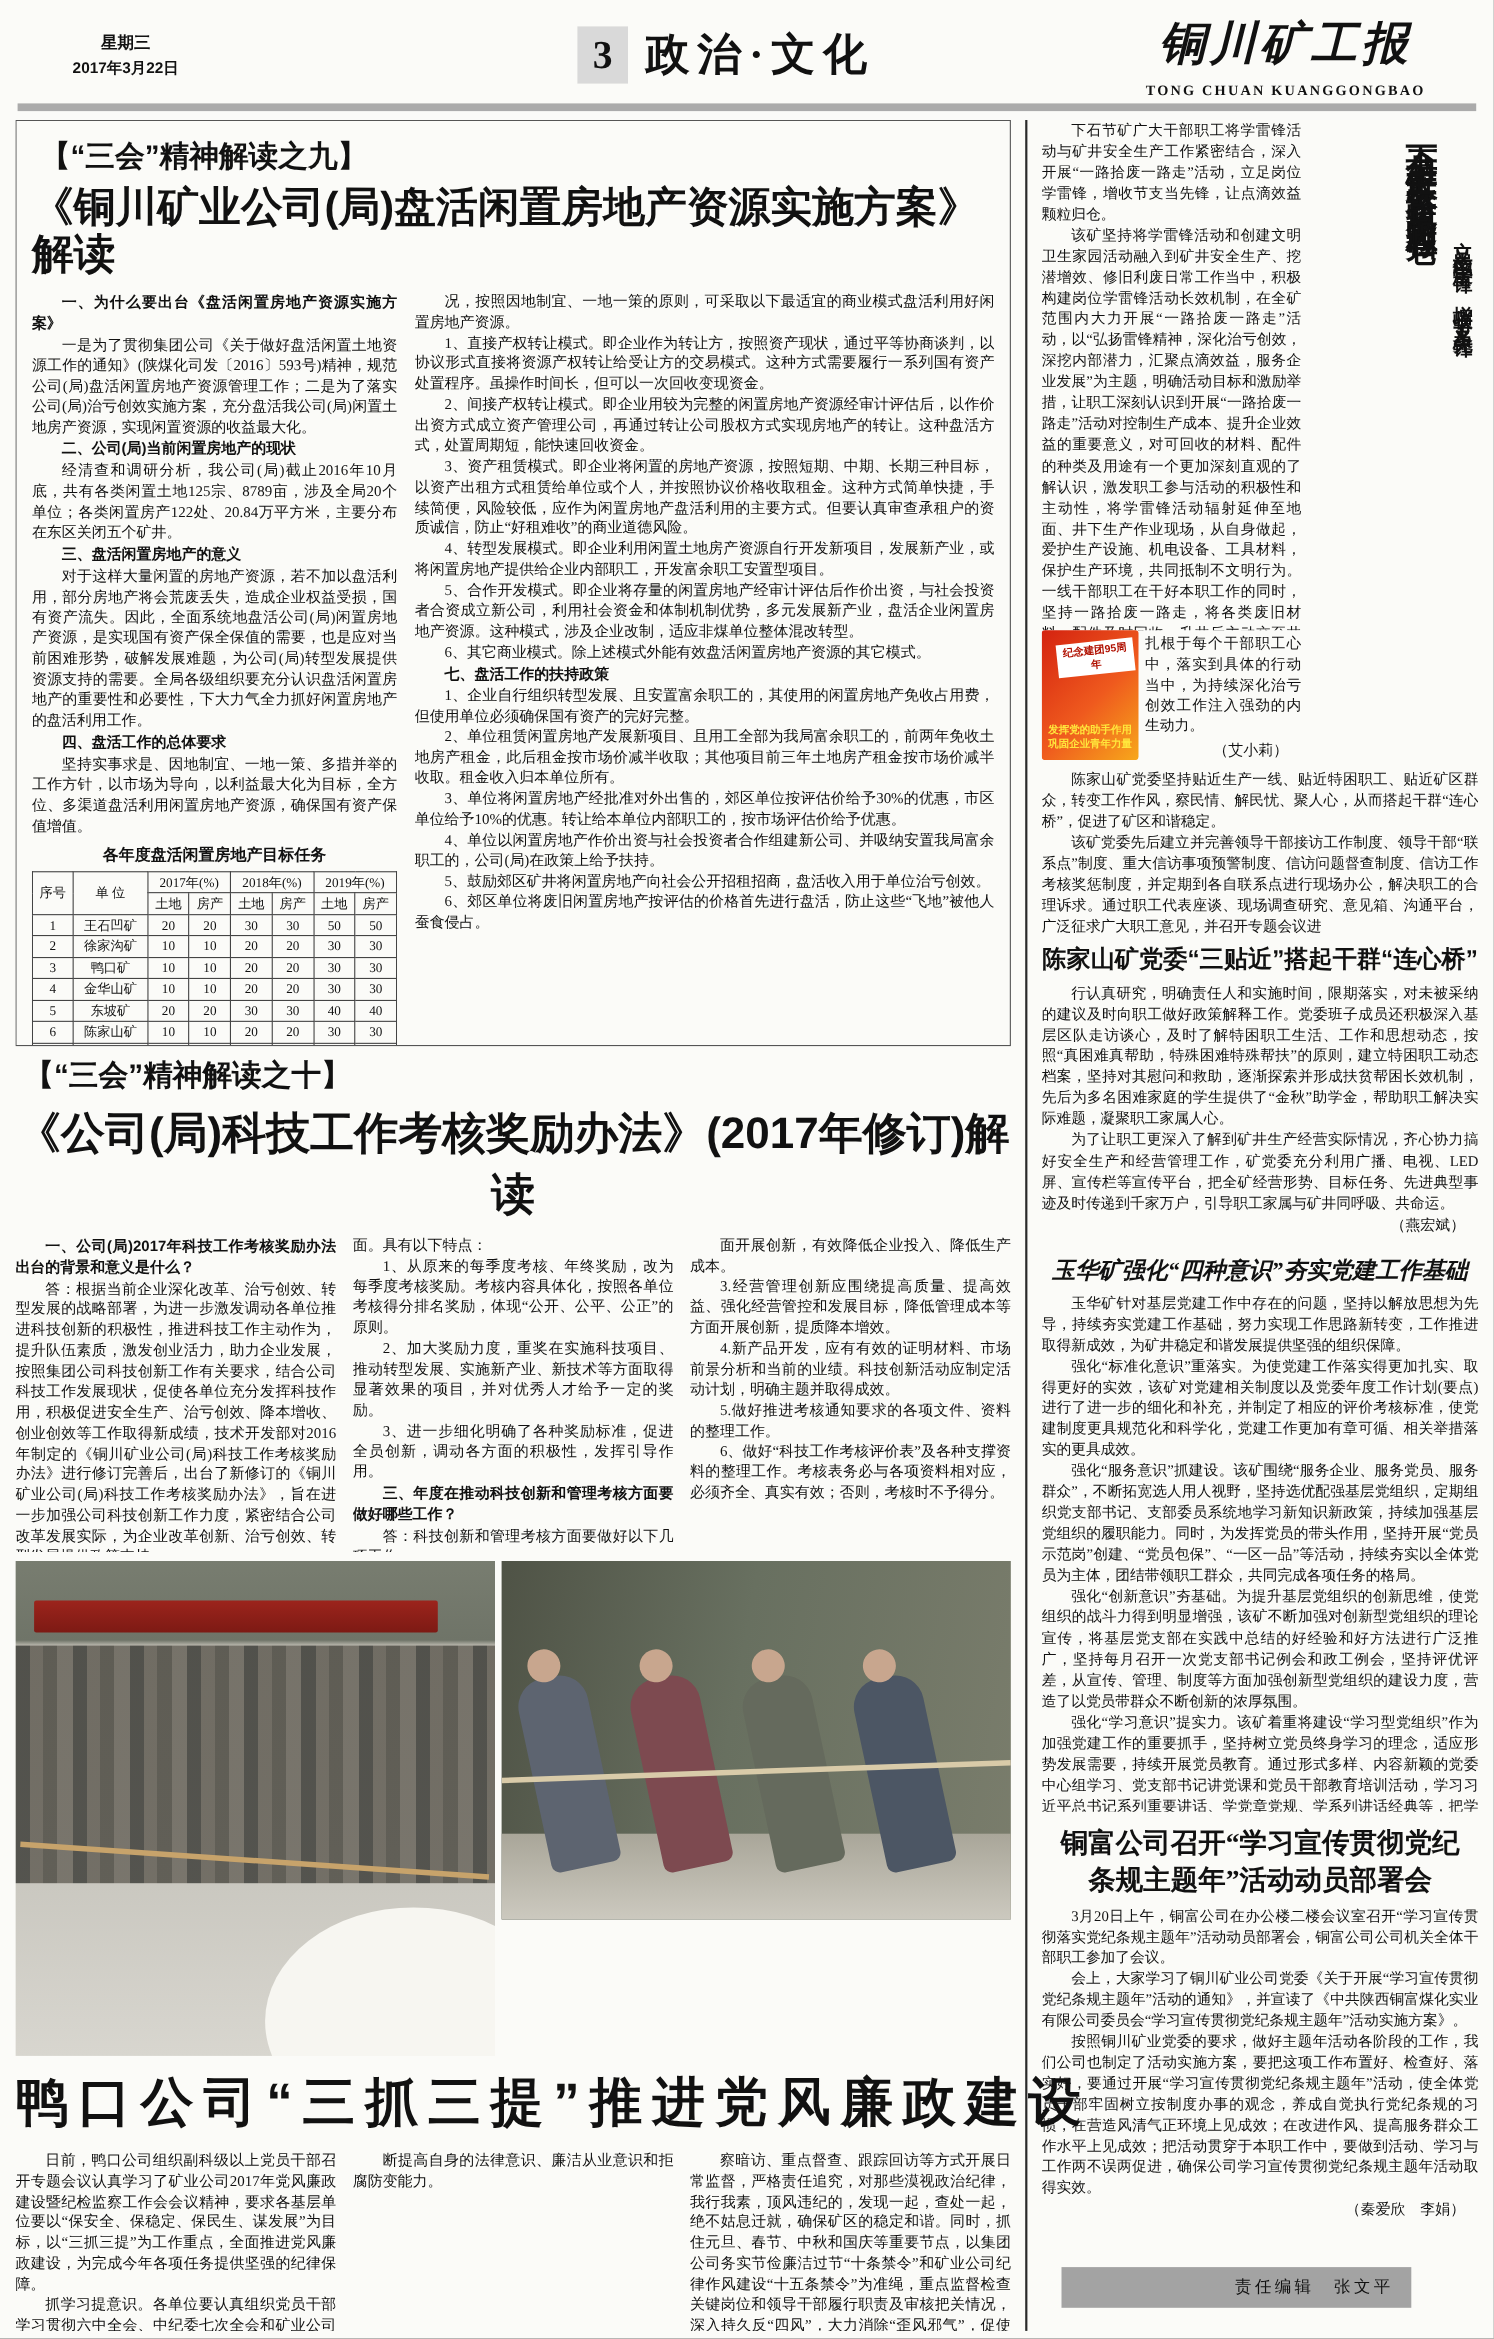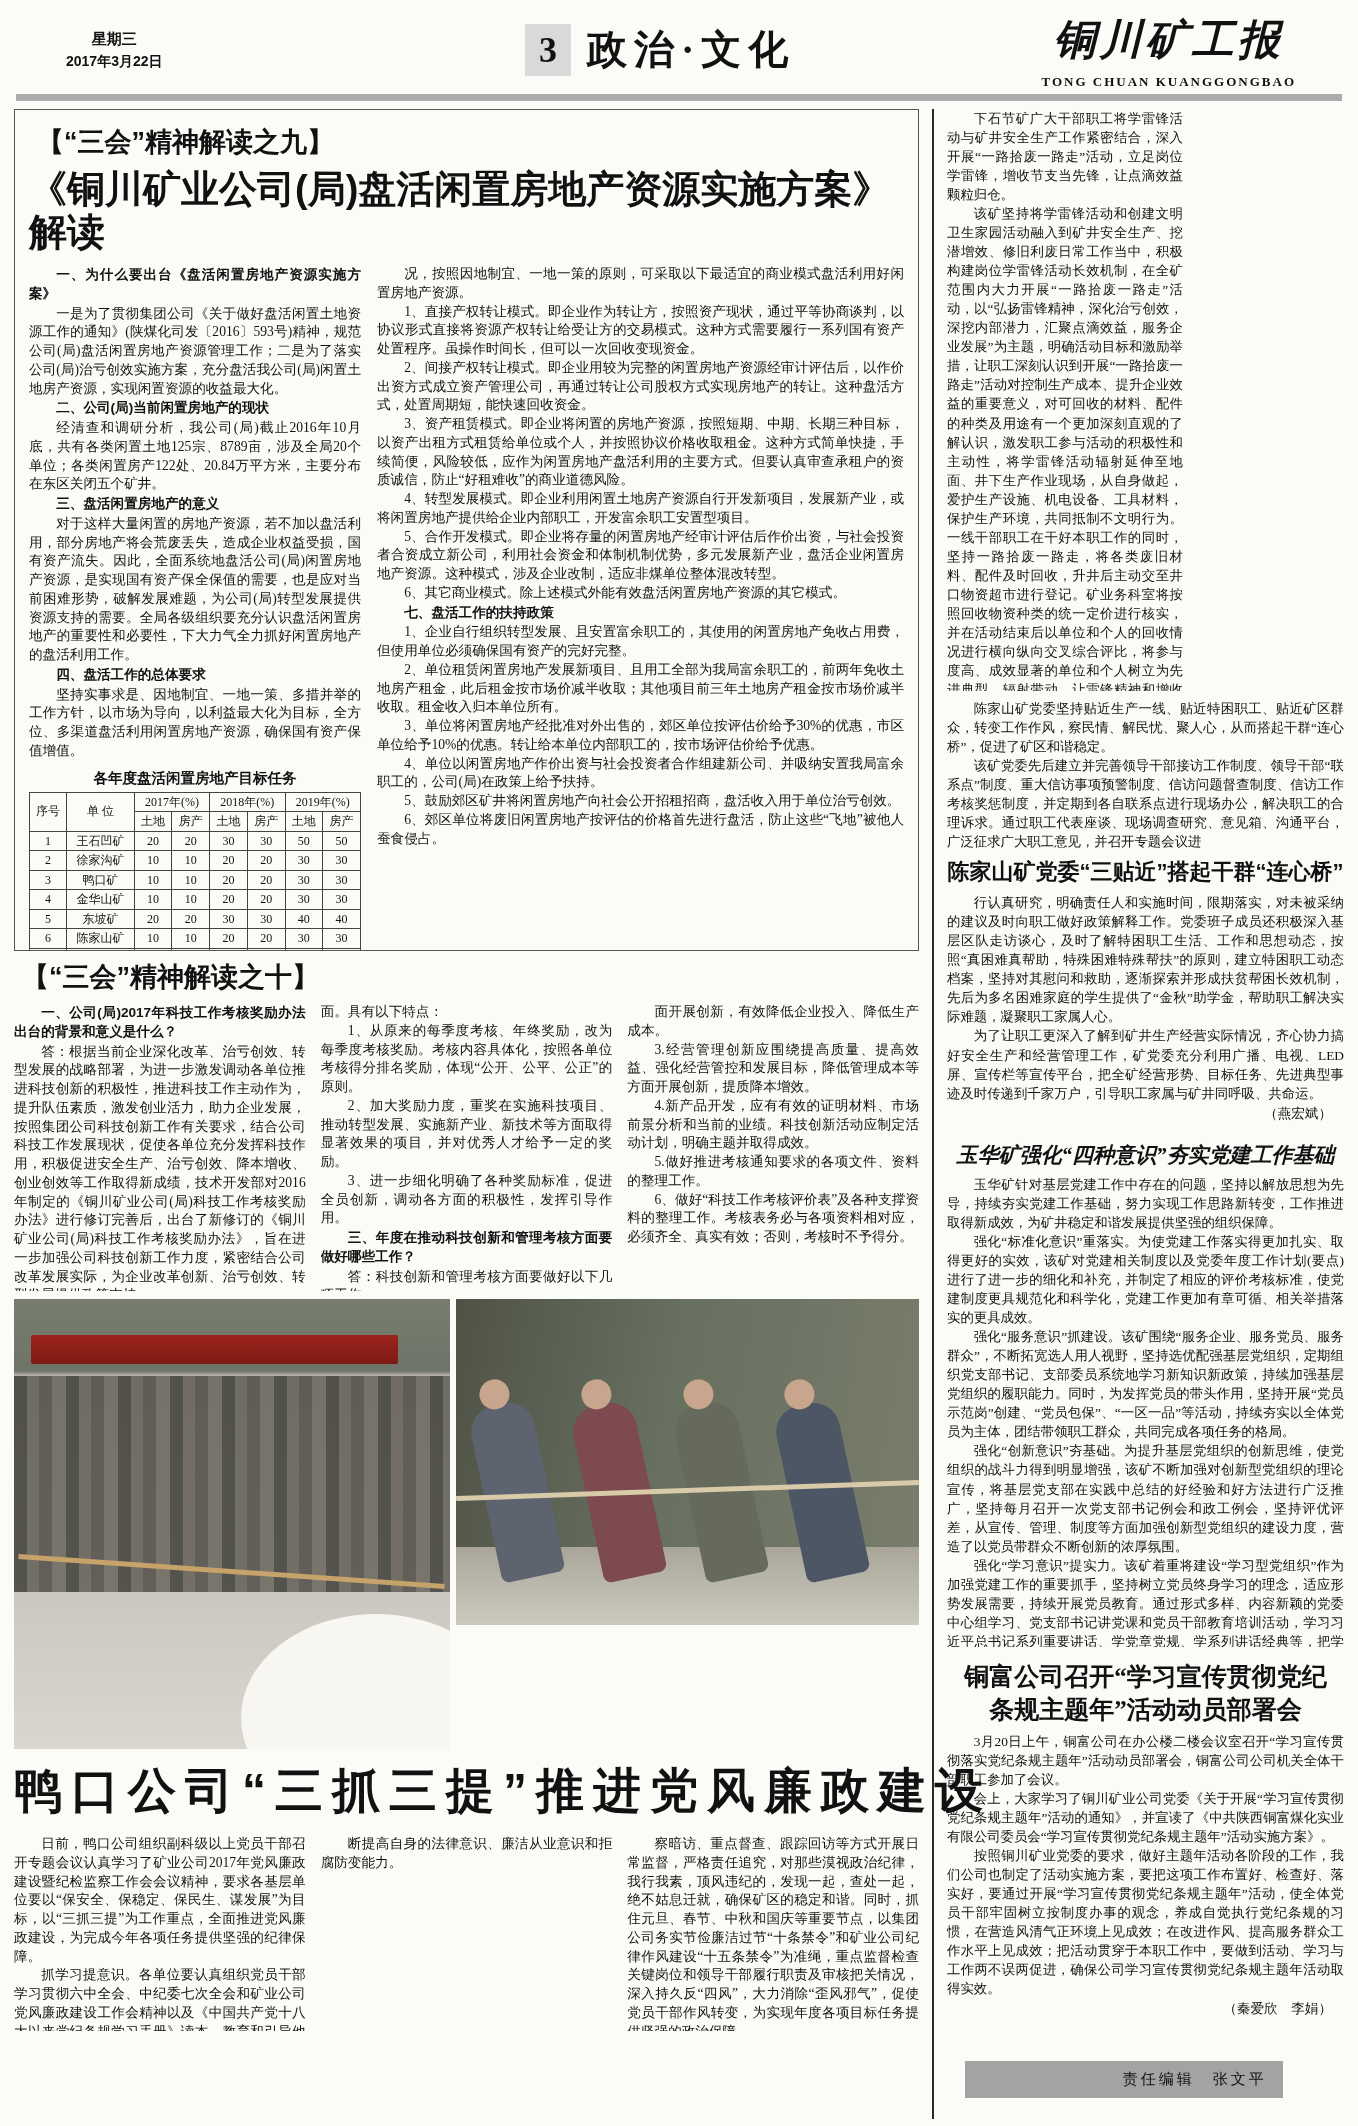--- a/index.html
+++ b/index.html
@@ -70,21 +70,21 @@
   .fig4{left:72%;background:#4c5664;}
   .caption{padding:16px 10px 0 26px;font-size:14.5px;line-height:1.85;overflow:hidden;}
   .caption p{margin:0;text-indent:7em;}
   .caption .byline{margin-right:56px;}
   
   .a3{margin-top:10px;}
   .headline3{font-family:"Liberation Sans",sans-serif;font-weight:900;font-size:48px;letter-spacing:9px;
              text-align:center;margin:4px 0 12px;white-space:nowrap;}
   .a3 .cols3{height:196px;}
   
-  .sb-a{display:flex;gap:6px;height:582px;overflow:hidden;flex-direction:column;}
+  .sb-a{display:flex;gap:6px;height:582px;overflow:hidden;}
   .sb-a-body{width:236px;flex:none;display:flex;flex-direction:column;overflow:hidden;}
   .sb-a-body .bodytxt{font-size:13.4px;}
   .sb-a-bottom{margin-top:auto;display:flex;gap:6px;align-items:flex-end;}
   .promo{width:88px;height:118px;flex:none;position:relative;border-radius:3px;overflow:hidden;
          background:linear-gradient(135deg,#d42310,#ef5a1e 55%,#f7a81b);display:flex;flex-direction:column;}
   .promo .scroll{margin:10px 4px 0 14px;background:#fff;transform:rotate(-6deg);padding:2px 2px;
                  font-size:9.5px;font-weight:bold;color:#b01000;text-align:center;font-family:"Liberation Sans",sans-serif;}
   .promo .l2,.promo .l3{color:#ffe73c;font-weight:bold;font-size:9.5px;text-align:center;
                  font-family:"Liberation Sans",sans-serif;}
   .promo .l2{margin-top:auto;}
@@ -264,20 +264,21 @@
                 <p>4、单位以闲置房地产作价出资与社会投资者合作组建新公司、并吸纳安置我局富余职工的，公司(局)在政策上给予扶持。</p>
                 <p>5、鼓励郊区矿井将闲置房地产向社会公开招租招商，盘活收入用于单位治亏创效。</p>
                 <p>6、郊区单位将废旧闲置房地产按评估的价格首先进行盘活，防止这些“飞地”被他人蚕食侵占。</p>
               </div>
           </div>
         </div>
       </section>
 
       <section class="a2">
         <div class="kicker">【“三会”精神解读之十】</div>
+        <h1 class="headline2">《公司(局)科技工作考核奖励办法》(2017年修订)解读</h1>
         <div class="cols3 bodytxt">
           <div>
             <p class="subhead">一、公司(局)2017年科技工作考核奖励办法出台的背景和意义是什么？</p>
             <p>答：根据当前企业深化改革、治亏创效、转型发展的战略部署，为进一步激发调动各单位推进科技创新的积极性，推进科技工作主动作为，提升队伍素质，激发创业活力，助力企业发展，按照集团公司科技创新工作有关要求，结合公司科技工作发展现状，促使各单位充分发挥科技作用，积极促进安全生产、治亏创效、降本增收、创业创效等工作取得新成绩，技术开发部对2016年制定的《铜川矿业公司(局)科技工作考核奖励办法》进行修订完善后，出台了新修订的《铜川矿业公司(局)科技工作考核奖励办法》，旨在进一步加强公司科技创新工作力度，紧密结合公司改革发展实际，为企业改革创新、治亏创效、转型发展提供政策支持。</p>
 
           </div>
           <div>
             <p style="text-indent:0">面。具有以下特点：</p>
             <div>
                 <p>1、从原来的每季度考核、年终奖励，改为每季度考核奖励。考核内容具体化，按照各单位考核得分排名奖励，体现“公开、公平、公正”的原则。</p>

